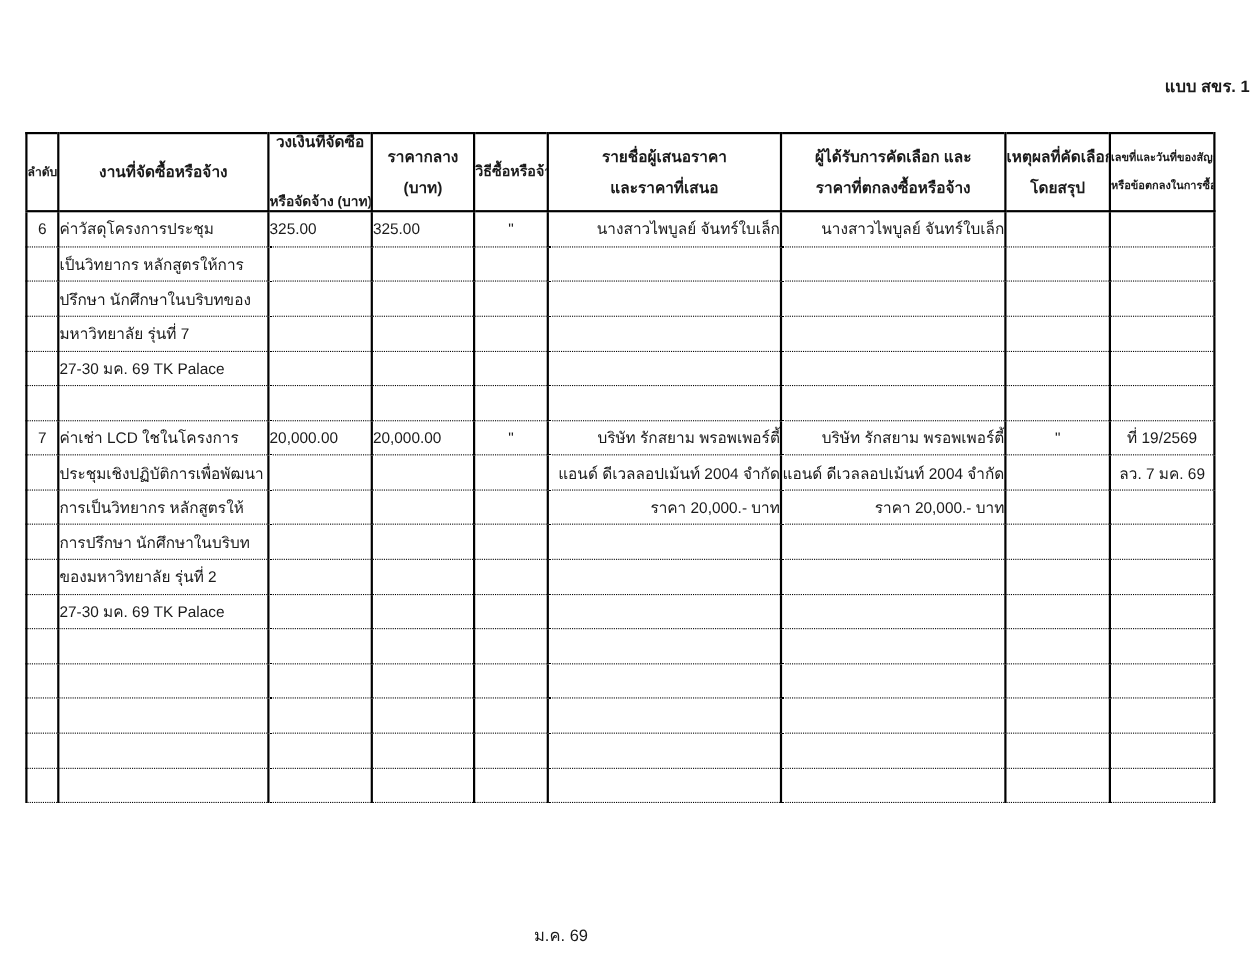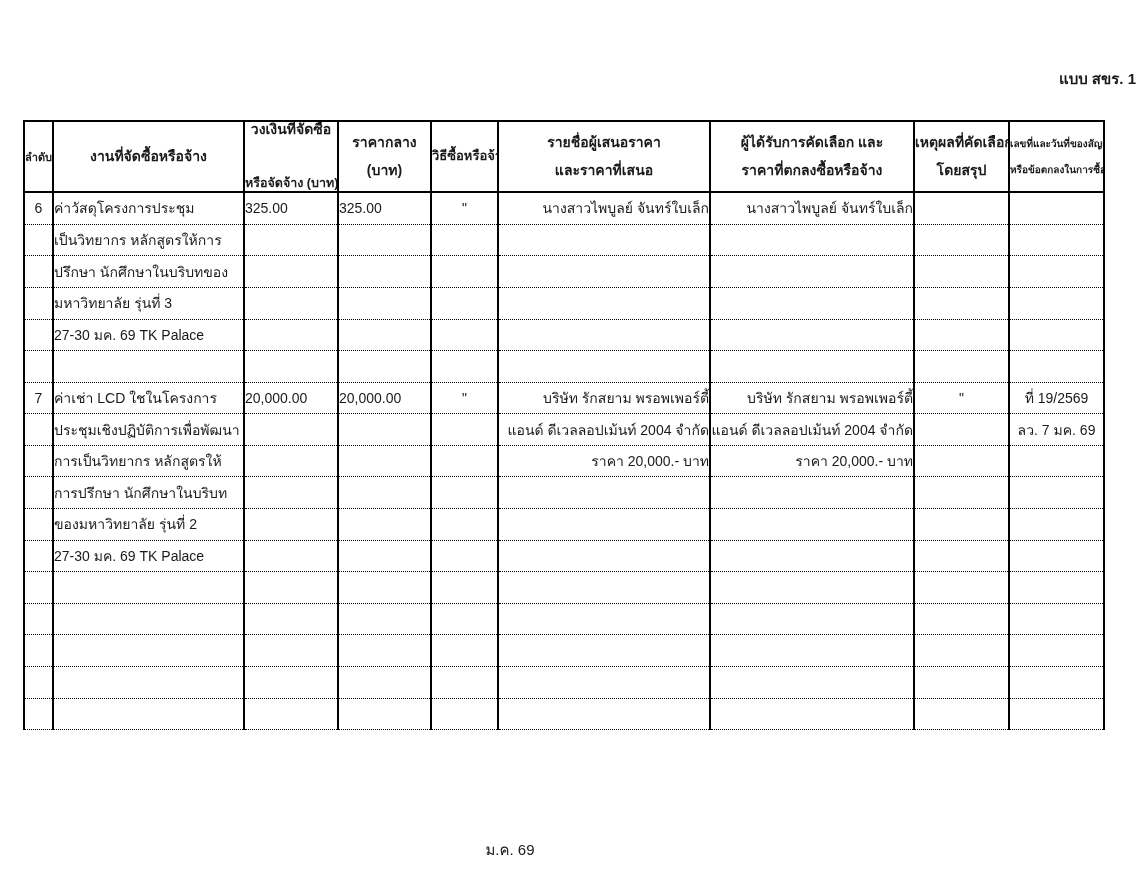--- a/index.html
+++ b/index.html
@@ -149,21 +149,21 @@
         <td class="col-budget"></td>
         <td class="col-mid_price"></td>
         <td class="col-method"></td>
         <td class="col-bidders"></td>
         <td class="col-selected"></td>
         <td class="col-reason"></td>
         <td class="col-contract"></td>
       </tr>
       <tr>
         <td class="col-seq"></td>
-        <td class="col-work">มหาวิทยาลัย รุ่นที่ 3</td>
+        <td class="col-work">มหาวิทยาลัย รุ่นที่ 7</td>
         <td class="col-budget"></td>
         <td class="col-mid_price"></td>
         <td class="col-method"></td>
         <td class="col-bidders"></td>
         <td class="col-selected"></td>
         <td class="col-reason"></td>
         <td class="col-contract"></td>
       </tr>
       <tr>
         <td class="col-seq"></td>

